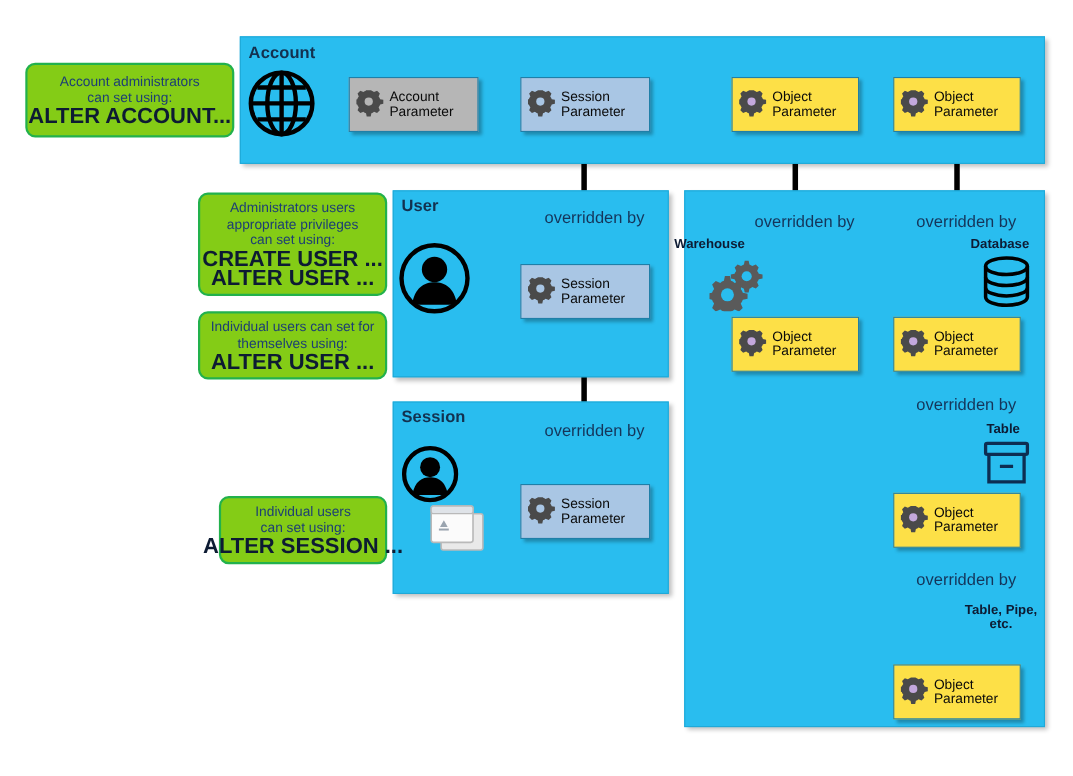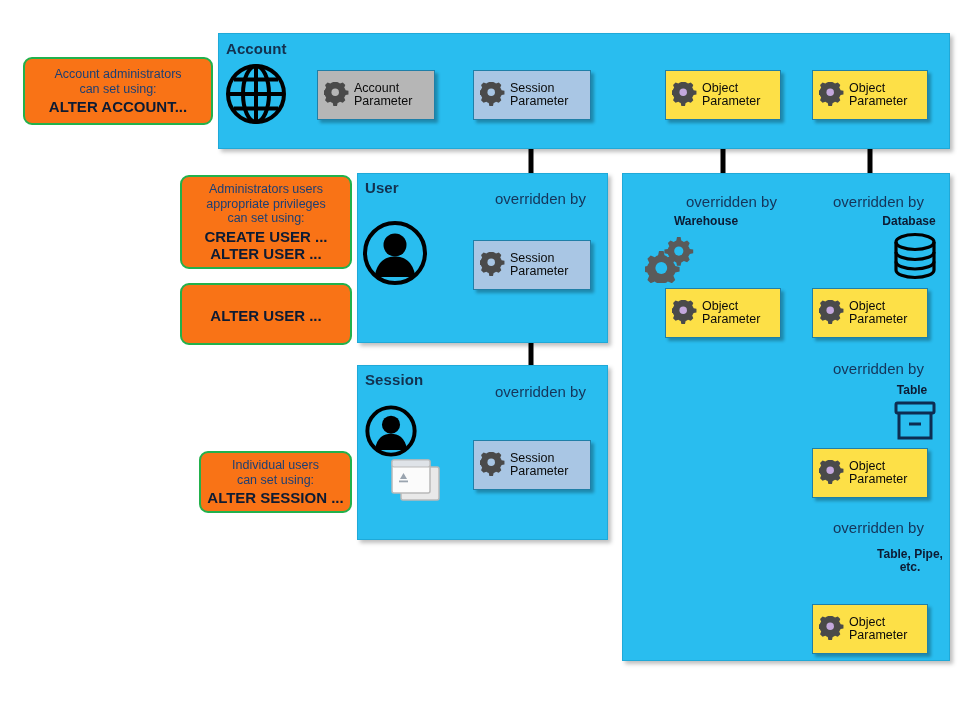--- a/index.html
+++ b/index.html
@@ -19,26 +19,26 @@
         border:1.5px solid #1f7fa8;box-shadow:3px 3px 3px rgba(0,0,0,.28);
         padding-left:6px;}
   .chip .cog{flex:0 0 auto;width:26px;height:26px;margin-right:4px;}
   .chip .ctxt{font-size:12.5px;line-height:13.5px;color:#0a0a0a;white-space:nowrap;}
   .chip .ctxt span{display:block;}
   .chip.gray{background:#b6b6b6;}
   .chip.bluep{background:#a9c6e4;}
   .chip.purple{background:#fde047;}
 
   
-  .callout{position:absolute;box-sizing:border-box;background:#f97316;
+  .callout{position:absolute;box-sizing:border-box;background:#84cc16;
            border:2.5px solid #22b14c;border-radius:9px;
            display:flex;flex-direction:column;align-items:center;
            justify-content:center;text-align:center;padding:5px 7px;}
   .callout .lead{font-size:12.5px;line-height:14.5px;color:#1d3f74;}
-  .callout .cmd{font-size:15px;line-height:17px;font-weight:bold;color:#0d1b33;
+  .callout .cmd{font-size:20px;line-height:17px;font-weight:bold;color:#0d1b33;
                 margin-top:2px;}
   .callout .cmd span{display:block;white-space:nowrap;}
   .ovr{position:absolute;font-size:15px;color:#15355a;white-space:nowrap;}
   .sublabel{position:absolute;font-size:12px;font-weight:bold;color:#0d1b33;
             text-align:center;line-height:13px;}
 
   .icon{position:absolute;}
 </style>
 </head>
 <body>
@@ -258,21 +258,21 @@
     </div>
   </div>
 
   <div class="ovr" style="left:495px;top:190px;">overridden by</div>
   <div class="ovr" style="left:495px;top:383px;">overridden by</div>
   <div class="ovr" style="left:686px;top:193px;">overridden by</div>
   <div class="ovr" style="left:833px;top:193px;">overridden by</div>
   <div class="ovr" style="left:833px;top:360px;">overridden by</div>
   <div class="ovr" style="left:833px;top:519px;">overridden by</div>
 
-  <div class="sublabel" style="left:651px;top:215px;width:110px;">Warehouse</div>
+  <div class="sublabel" style="left:590px;top:215px;width:110px;">Warehouse</div>
   <div class="sublabel" style="left:868px;top:215px;width:82px;">Database</div>
   <div class="sublabel" style="left:874px;top:384px;width:76px;">Table</div>
   <div class="sublabel" style="left:864px;top:548px;width:92px;">
     <span>Table, Pipe,</span><br>
     <span>etc.</span>
   </div>
 
   <div class="callout" style="left:23px;top:57px;width:190px;height:68px;">
     <div class="lead">
       <span>Account administrators</span><br>
@@ -289,20 +289,24 @@
       <span>appropriate privileges</span><br>
       <span>can set using:</span>
     </div>
     <div class="cmd">
       <span>CREATE USER ...</span>
       <span>ALTER USER ...</span>
     </div>
   </div>
 
   <div class="callout" style="left:180px;top:283px;width:172px;height:62px;">
+    <div class="lead">
+      <span>Individual users can set for</span><br>
+      <span>themselves using:</span>
+    </div>
     <div class="cmd">
       <span>ALTER USER ...</span>
     </div>
   </div>
 
   <div class="callout" style="left:199px;top:411px;width:153px;height:62px;margin-top:40px;">
     <div class="lead">
       <span>Individual users</span><br>
       <span>can set using:</span>
     </div>

